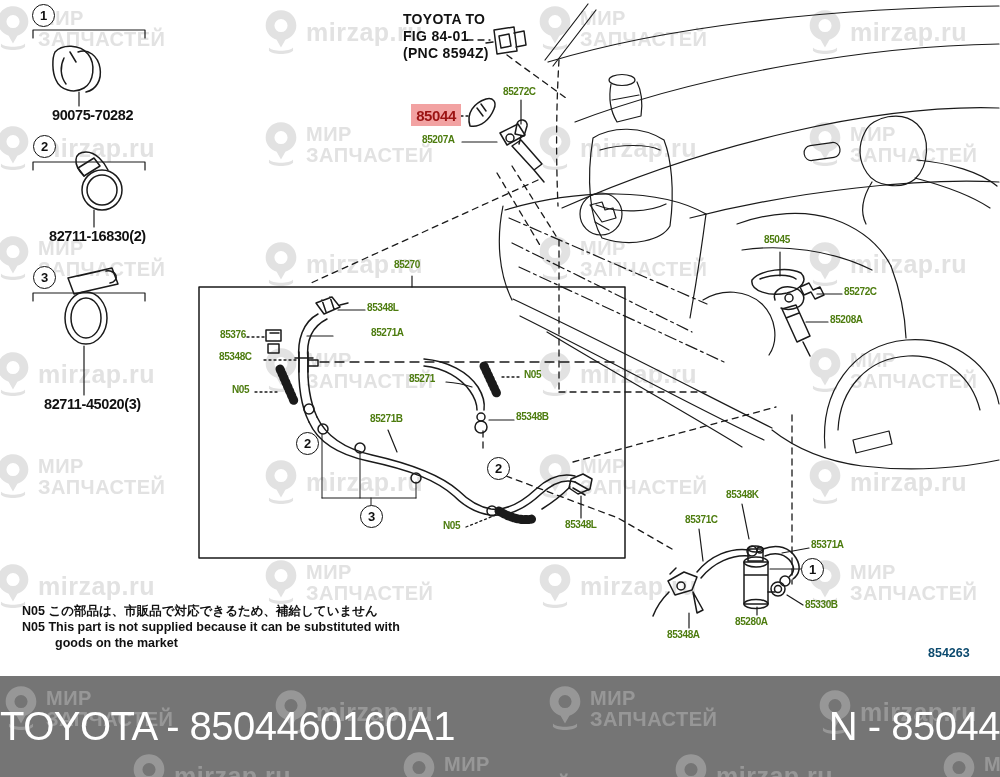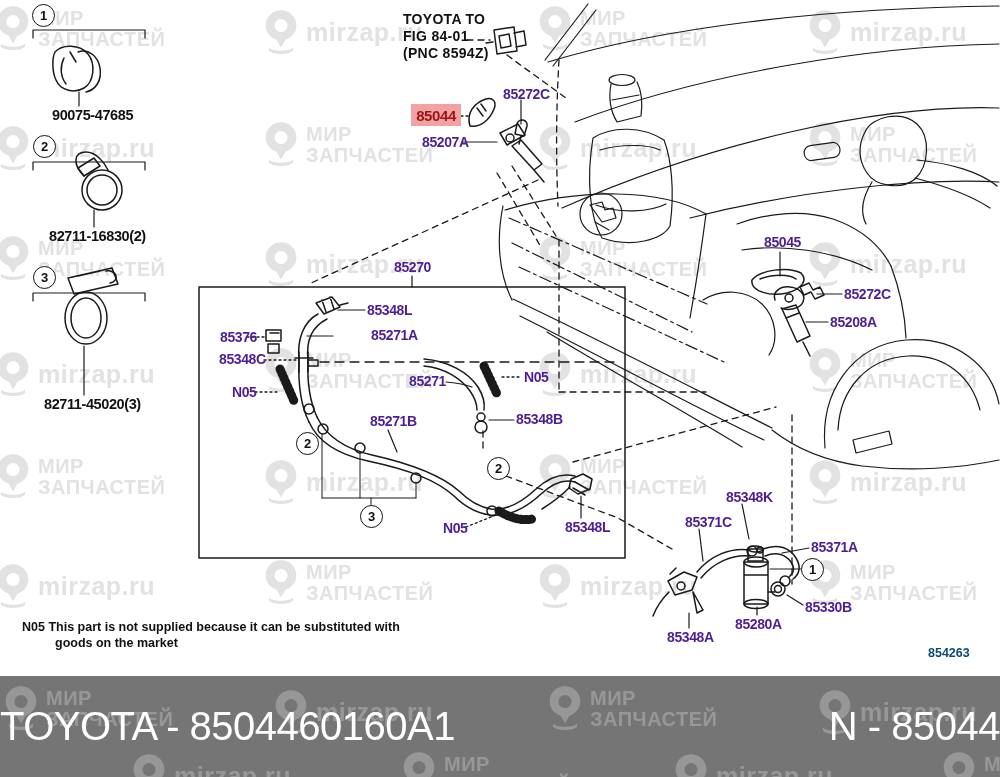--- a/index.html
+++ b/index.html
@@ -8,22 +8,22 @@
   
   #wm-layer{position:absolute;inset:0;z-index:2;pointer-events:none;}
   .wm{position:absolute;display:flex;align-items:flex-start;gap:6px;color:#e2e2e2;}
   .wm svg{width:38px;height:46px;flex:0 0 auto;}
   .wm-lines{font-weight:700;font-size:20px;line-height:21px;letter-spacing:0.5px;padding-top:4px;}
   .wm-domain{font-weight:700;font-size:25px;line-height:25px;padding-top:12px;letter-spacing:0.5px;}
   .wm-bar{color:rgba(255,255,255,0.25);}
   
   #art{position:absolute;left:0;top:0;z-index:3;pointer-events:none;}
   
-  .lbl{position:absolute;z-index:4;font-weight:700;font-size:14px;letter-spacing:-0.4px;
-       color:#4c1d95;white-space:nowrap;}
+  .lbl{position:absolute;z-index:4;font-weight:700;font-size:10px;letter-spacing:-0.4px;
+       color:#4d7c0f;white-space:nowrap;}
   .pn{position:absolute;z-index:4;font-weight:700;font-size:14.5px;letter-spacing:-0.4px;color:#111;white-space:nowrap;}
   .hl{position:absolute;z-index:4;left:411px;top:104px;width:50px;height:22px;background:#f2a2a2;
       color:#9b1313;display:flex;align-items:center;justify-content:center;font-weight:700;font-size:15px;letter-spacing:-0.4px;}
   .callout{position:absolute;z-index:4;width:21px;height:21px;border:1.7px solid #111;border-radius:50%;
            display:flex;align-items:center;justify-content:center;font-weight:700;font-size:13px;color:#111;background:#fff;}
   .refer{position:absolute;z-index:4;left:403px;top:11px;font-weight:700;font-size:14px;line-height:17px;
          letter-spacing:0.3px;color:#111;}
   .note{position:absolute;z-index:4;font-weight:700;font-size:12.5px;color:#111;white-space:nowrap;}
   .docnum{position:absolute;z-index:4;left:928px;top:646px;font-weight:700;font-size:12.5px;color:#0c4a6e;}
   
@@ -528,32 +528,33 @@
   <div class="lbl l-85045">85045</div>
   <div class="lbl l-85272c-right">85272C</div>
   <div class="lbl l-85208a">85208A</div>
   <div class="lbl l-85348k">85348K</div>
   <div class="lbl l-85371c">85371C</div>
   <div class="lbl l-85371a">85371A</div>
   <div class="lbl l-85330b">85330B</div>
   <div class="lbl l-85280a">85280A</div>
   <div class="lbl l-85348a">85348A</div>
 
-  <div class="pn pn-1">90075-47685</div>
+  <div class="pn pn-1">90075-70282</div>
   <div class="pn pn-2">82711-16830(2)</div>
   <div class="pn pn-3">82711-45020(3)</div>
 
   <div class="callout c1-left">1</div>
   <div class="callout c2-left">2</div>
   <div class="callout c3-left">3</div>
   <div class="callout c2-a">2</div>
   <div class="callout c2-b">2</div>
   <div class="callout c3-b">3</div>
   <div class="callout c1-right">1</div>
 
+  <div class="note note-jp">N05 この部品は、市販品で対応できるため、補給していません</div>
   <div class="note note-en1">N05 This part is not supplied because it can be substituted with</div>
   <div class="note note-en2">goods on the market</div>
 
   <div class="docnum">854263</div>
 
   <div id="footer-text">
     <span>TOYOTA - 8504460160A1</span>
     <span>N - 85044</span>
   </div>
 

